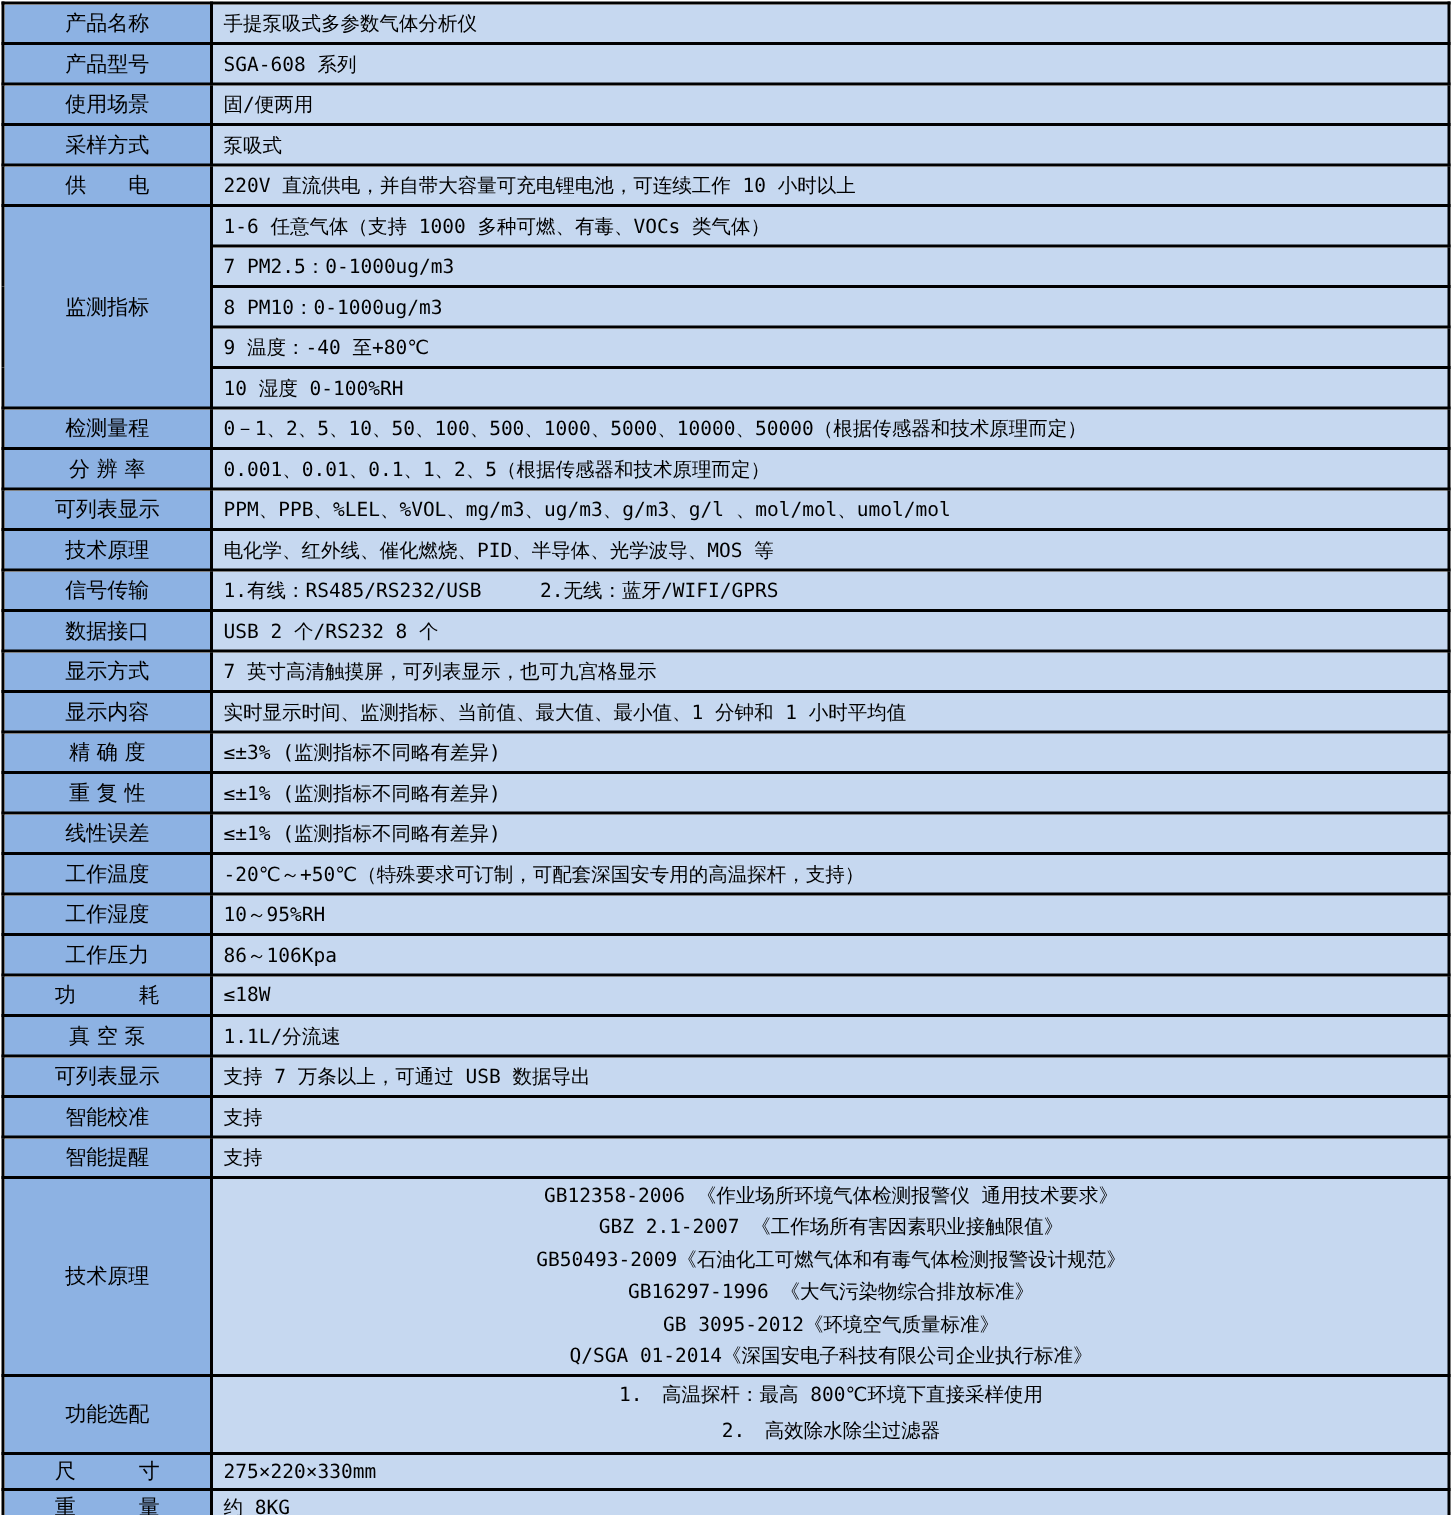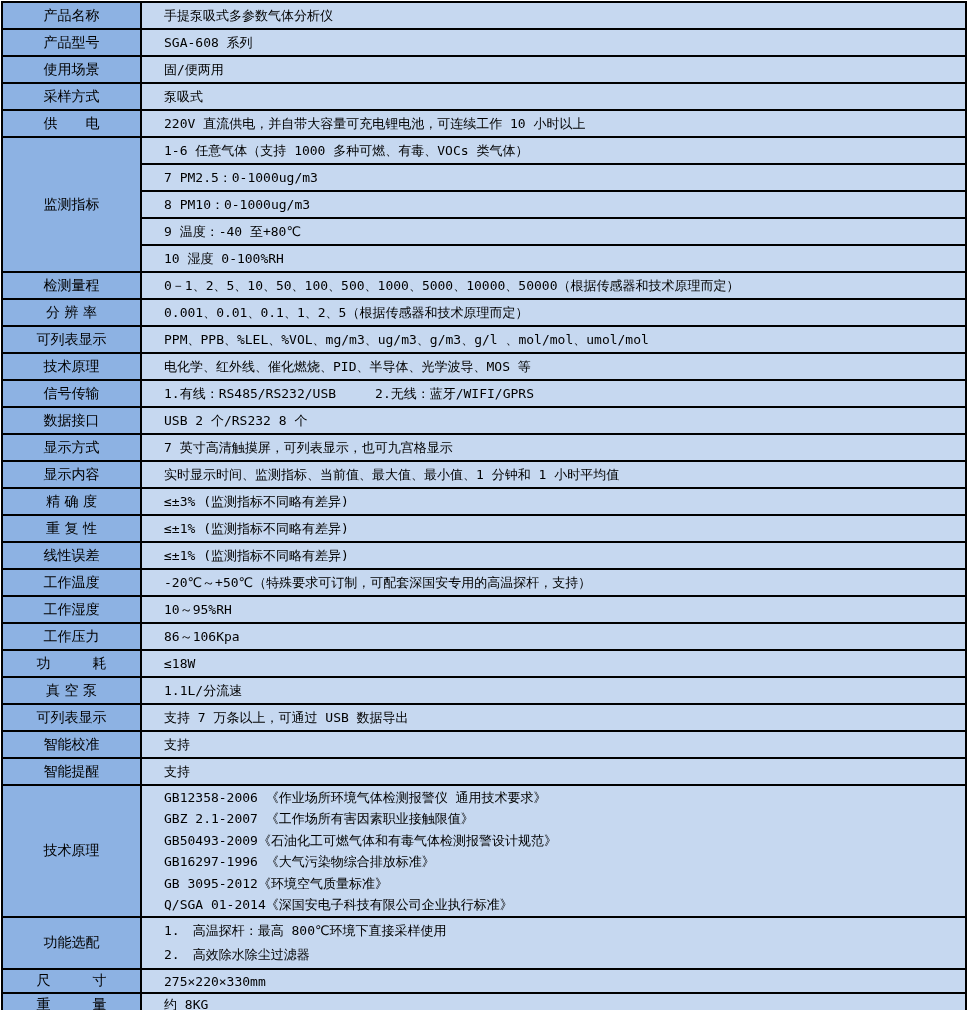--- a/index.html
+++ b/index.html
@@ -27,29 +27,29 @@
     background:var(--label-bg);
     font-family:"DejaVu Sans", sans-serif;
     font-weight:400;font-size:14px;
     text-align:center;padding:2px;
     white-space:pre;
   }
   .spec td{
     background:var(--value-bg);
     font-family:"DejaVu Sans Mono","DejaVu Sans",monospace;
     font-size:13px;
-    text-align:left;padding:0 6px 0 22px;
+    text-align:left;padding:0 6px 0 7px;
     white-space:pre-wrap;
   }
   .spec tr{height:27px;}
   .spec tr:nth-last-child(1),
   .spec tr:nth-last-child(2){height:24px;margin-left:25px;}
   .spec tr.auto{height:auto;}
   td.lines{padding-top:1px;padding-bottom:1px;}
-  td.lines div{white-space:pre-wrap;}
+  td.lines div{white-space:pre-wrap;text-align:center;}
   td.lines.n6 div{line-height:21.4px;}
   td.lines.n2 div{line-height:24px;}
 </style>
 </head>
 <body>
 
 <table class="spec">
   <colgroup>
     <col class="c-label">
     <col class="c-value">

